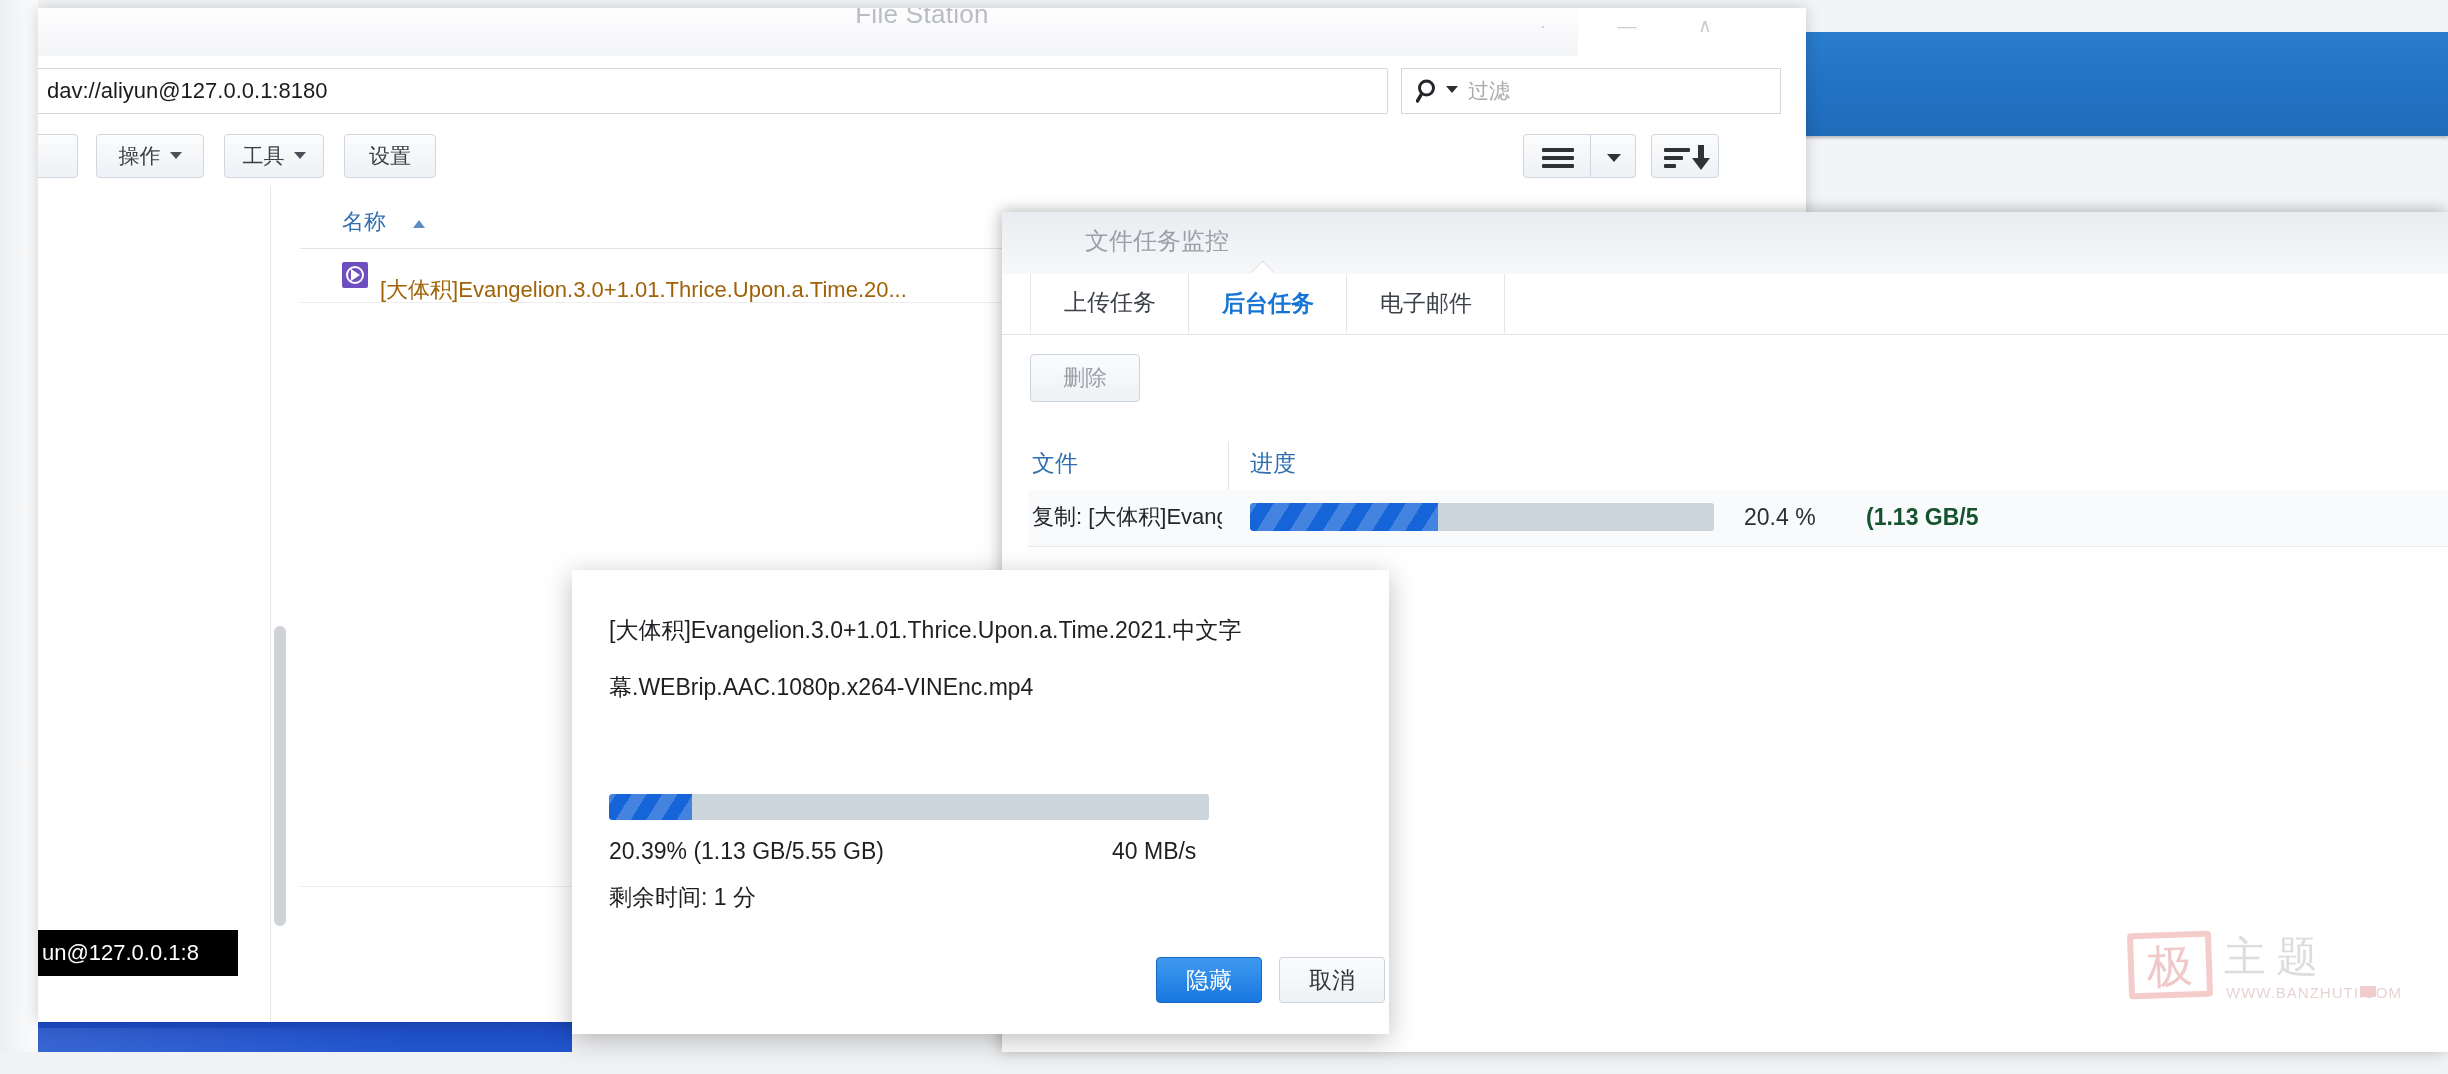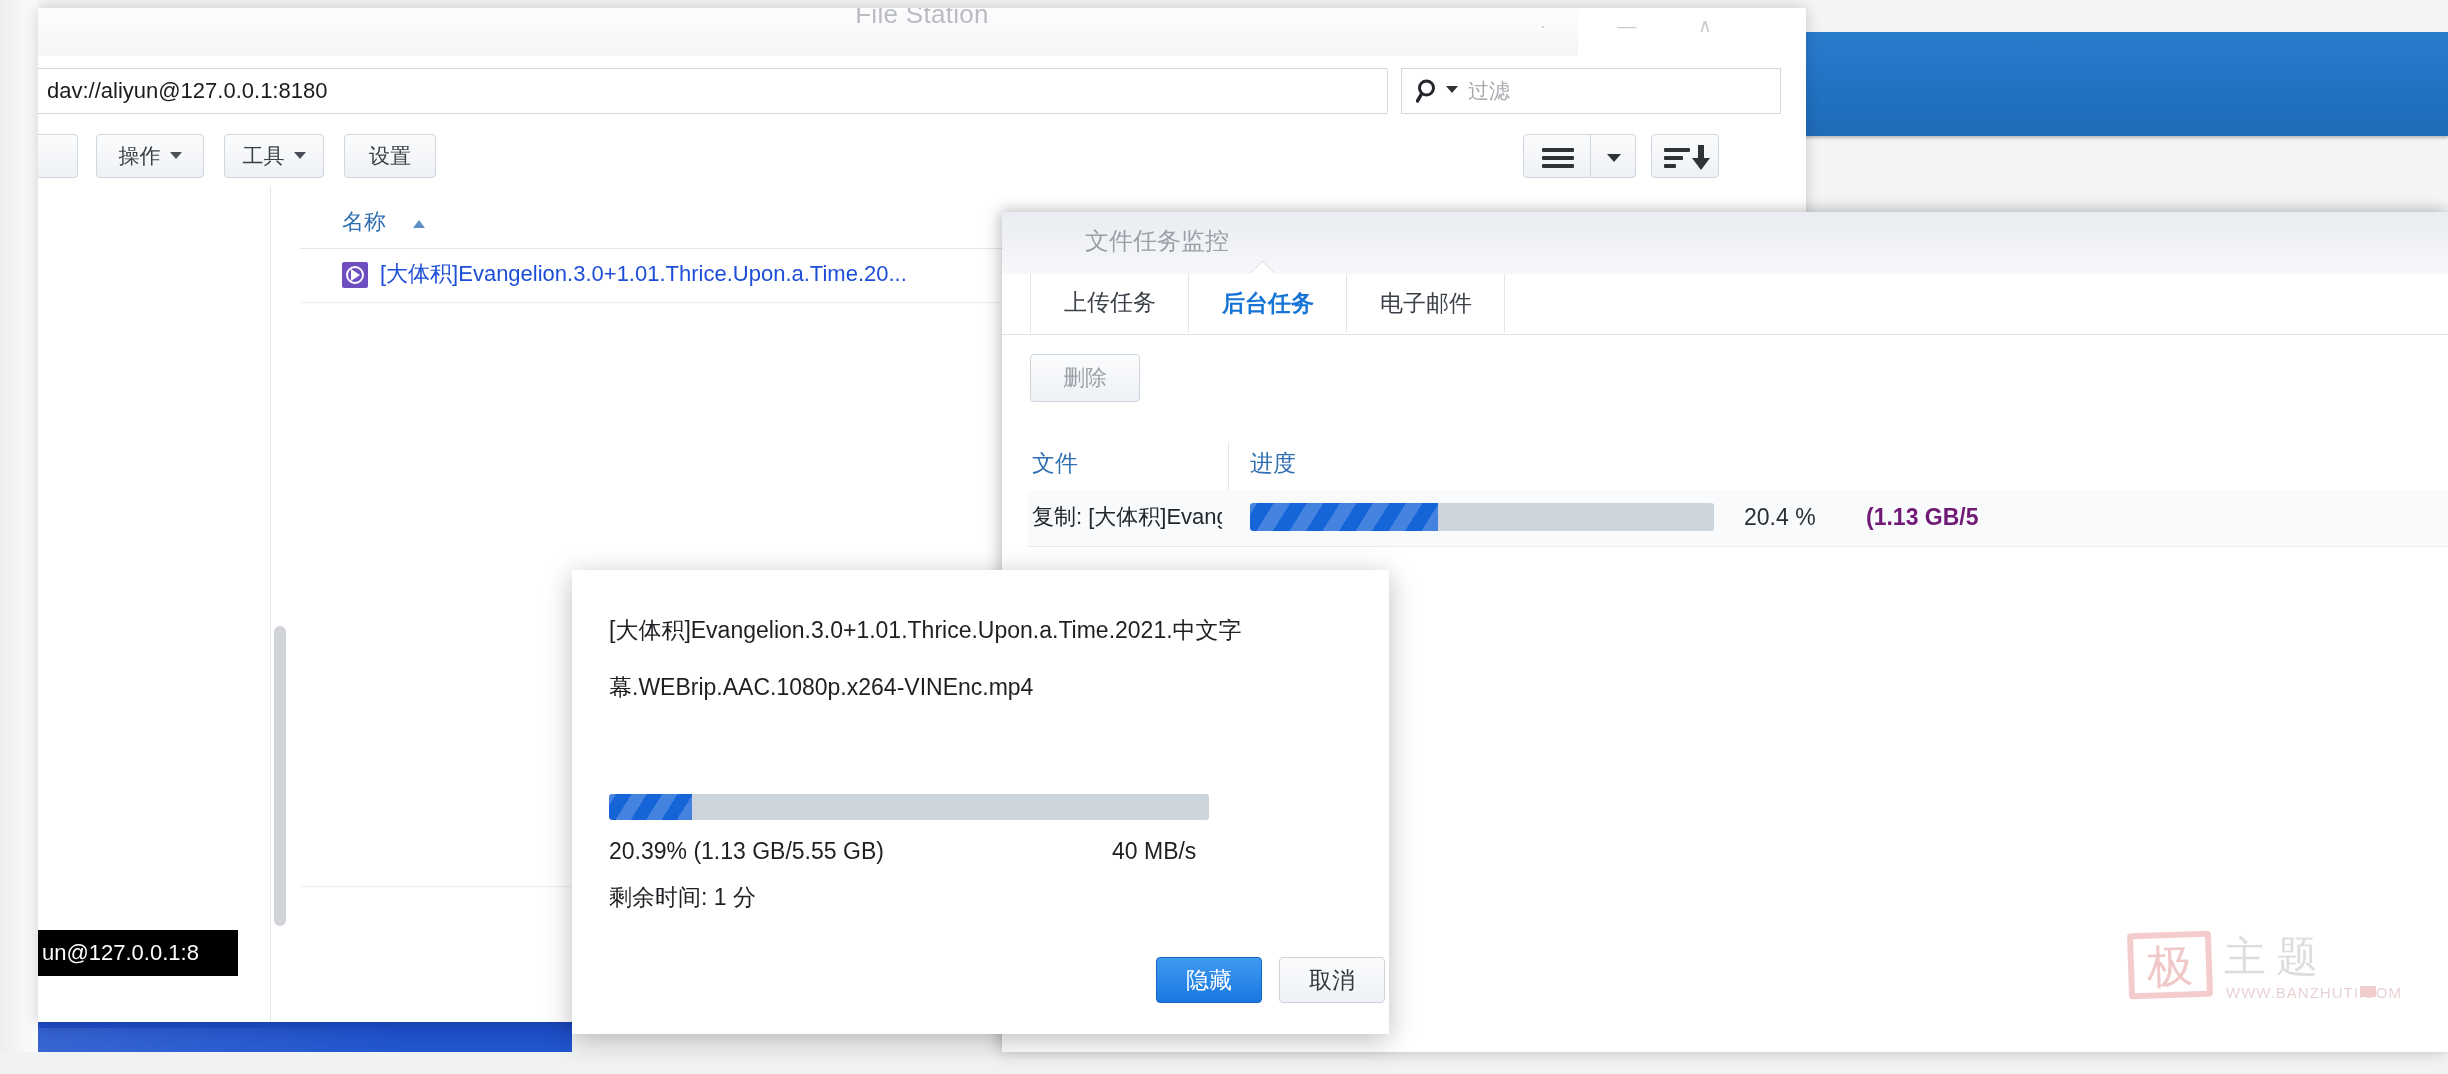--- a/index.html
+++ b/index.html
@@ -311,24 +311,24 @@
   #file-video-icon-ring {
     position: absolute;
     left: 46px; top: 18px;
     width: 18px; height: 18px;
     border: 2px solid #ffffff;
     border-radius: 50%;
     box-sizing: border-box;
   }
   #file-row-name {
     position: absolute;
-    left: 80px; top: 0;
+    left: 80px; top: 16px;
     line-height: 52px;
     font-size: 22px;
-    color: #1d4ed8;
+    color: #a16207;
     white-space: nowrap;
   }
   #filelist-empty-divider {
     position: absolute;
     left: 0; top: 700px;
     width: 100%; height: 1px;
     background: #eceef0;
   }
 
   
@@ -493,21 +493,21 @@
     font-size: 23px;
     color: #2b2e33;
     white-space: nowrap;
   }
   #task-row-size {
     position: absolute;
     left: 838px; top: 0;
     line-height: 54px;
     font-size: 23px;
     font-weight: bold;
-    color: #701a75;
+    color: #14532d;
     white-space: nowrap;
   }
 
   
   #watermark {
     position: absolute;
     left: 2128px; top: 928px;
     width: 240px; height: 80px;
     opacity: .30;
   }

